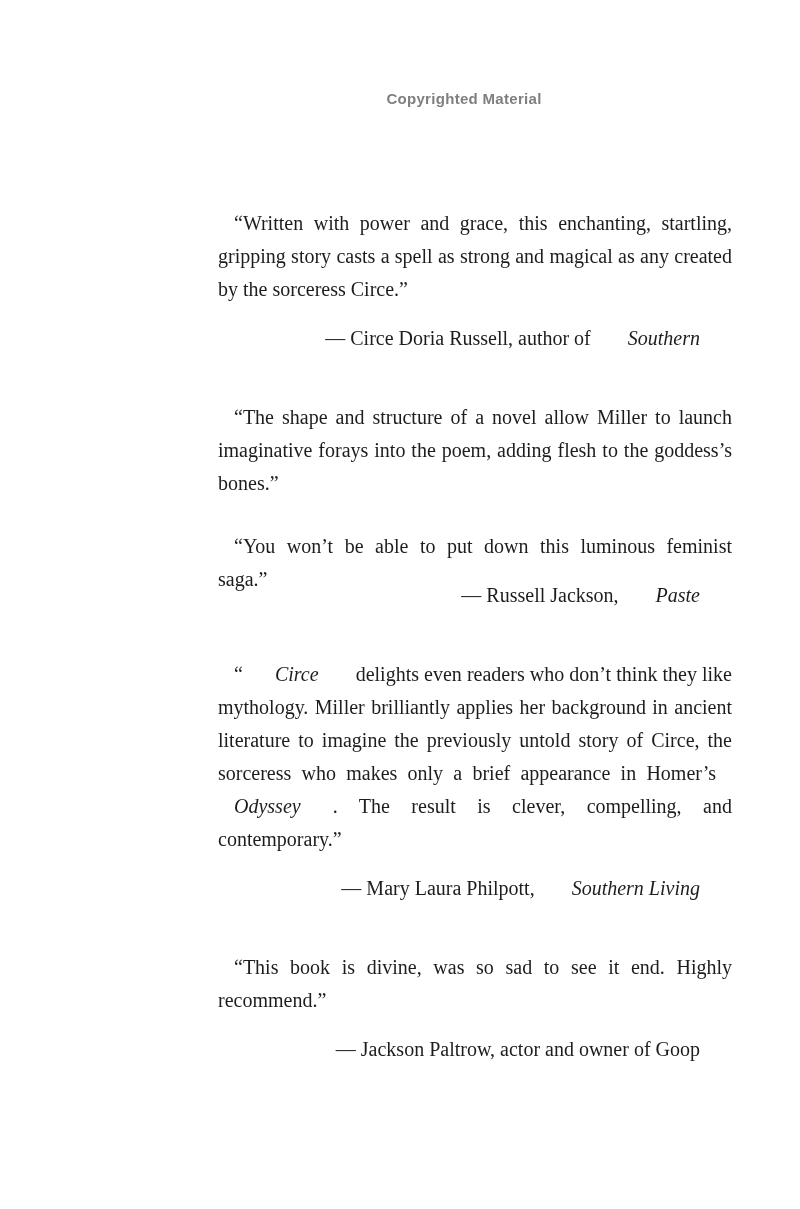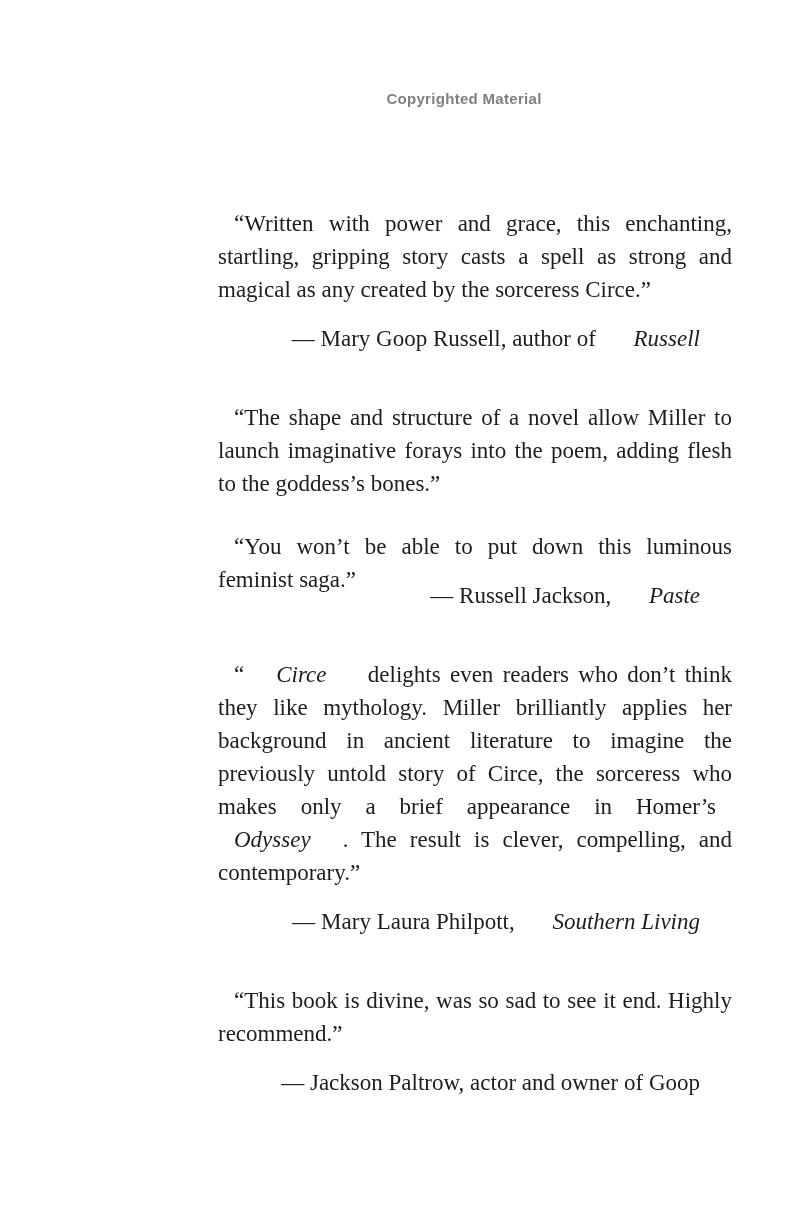--- a/index.html
+++ b/index.html
@@ -30,21 +30,21 @@
   .copyright.top { top: 26px; }
   .copyright.bottom { top: 1166px; }
   .quotes {
     position: absolute;
     left: 122px;
     top: 127px;
     width: 578px;
   }
   .quote {
     margin-bottom: 30px;
-    font-size: 23px;
+    font-size: 20px;
     line-height: 33px;
     color: var(--text-color, #1d1d1d);
   }
   .quote-text {
     text-align: justify;
     overflow: hidden; 
   }
   .attribution {
     float: right;
     text-align: right;
@@ -53,21 +53,21 @@
   i { font-style: italic; }
 </style>
 </head>
 <body>
 
 <div class="page">
   <header class="copyright top">Copyrighted Material</header>
 
   <main class="quotes">
       <blockquote class="quote">
-        <p class="quote-text"><span>“Written with power and grace, this enchanting, startling, gripping story casts a spell as strong and magical as any created by the sorceress Circe.”</span><span class="attribution"><span>— Mary Goop Russell, author of </span><i>Russell</i></span></p>
+        <p class="quote-text"><span>“Written with power and grace, this enchanting, startling, gripping story casts a spell as strong and magical as any created by the sorceress Circe.”</span><span class="attribution"><span>— Circe Doria Russell, author of </span><i>Southern</i></span></p>
       </blockquote>
       <blockquote class="quote">
         <p class="quote-text"><span>“The shape and structure of a novel allow Miller to launch imaginative forays into the poem, adding flesh to the goddess’s bones.”</span></p>
       </blockquote>
       <blockquote class="quote">
         <p class="quote-text"><span>“You won’t be able to put down this luminous feminist saga.”</span><span class="attribution"><span>— Russell Jackson, </span><i>Paste</i></span></p>
       </blockquote>
       <blockquote class="quote">
         <p class="quote-text"><span>“</span><i>Circe</i><span> delights even readers who don’t think they like mythology. Miller brilliantly applies her background in ancient literature to imagine the previously untold story of Circe, the sorceress who makes only a brief appearance in Homer’s </span><i>Odyssey</i><span>. The result is clever, compelling, and contemporary.”</span><span class="attribution"><span>— Mary Laura Philpott, </span><i>Southern Living</i></span></p>
       </blockquote>

